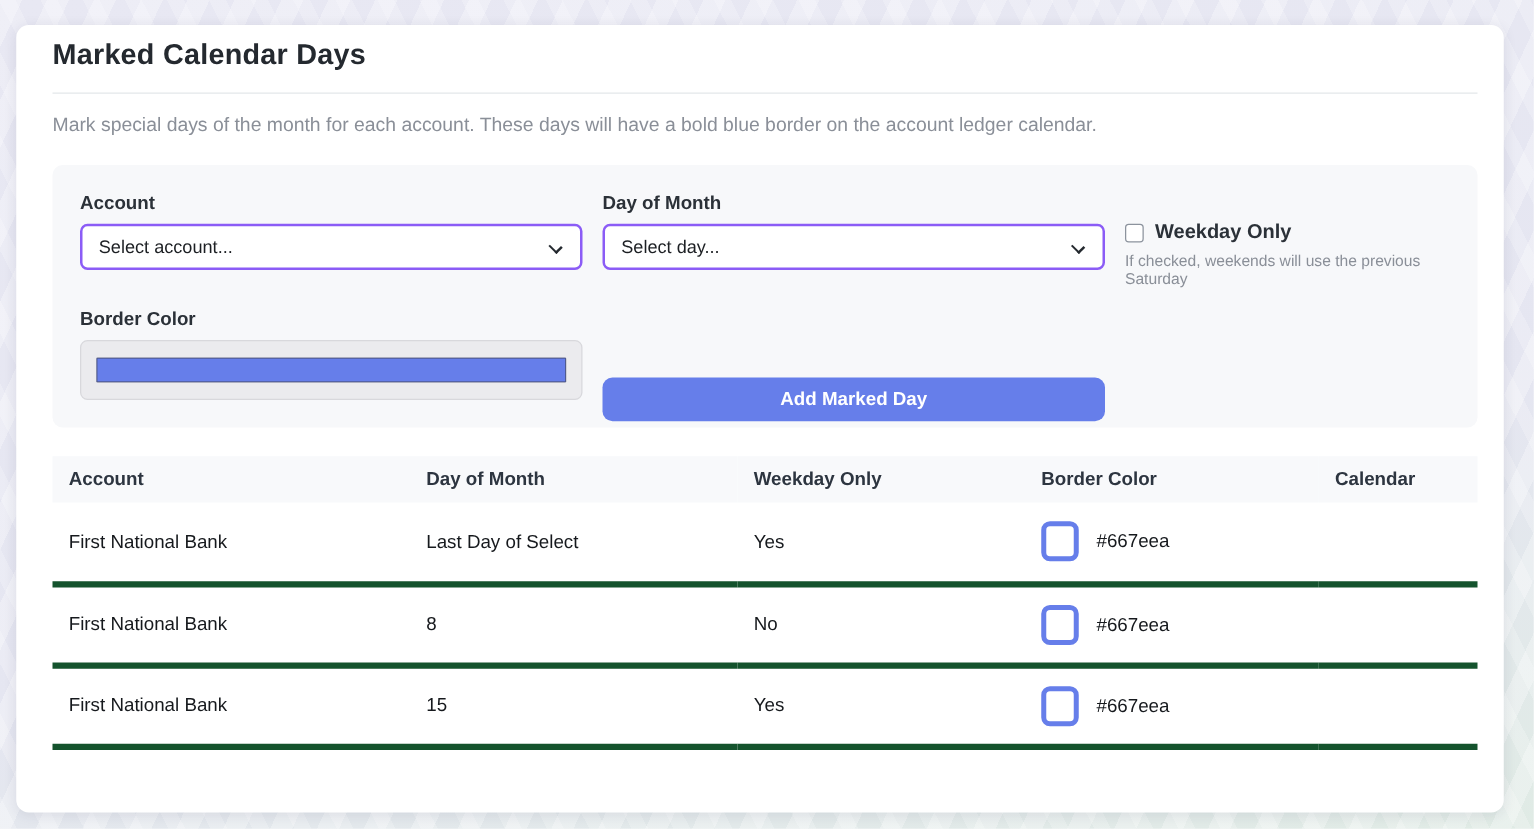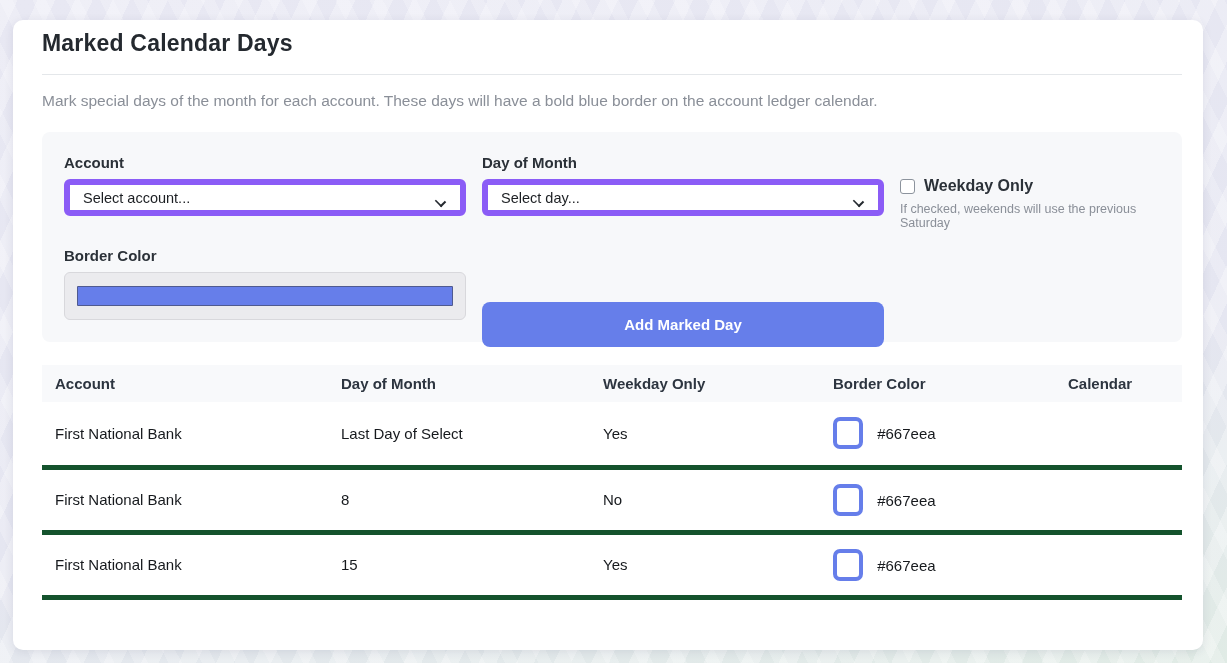--- a/index.html
+++ b/index.html
@@ -50,21 +50,21 @@
     font-weight: bold;
     color: #2b3138;
     margin-bottom: 8px;
   }
   .field { width: 402px; margin-right: 16px; }
   .select {
     position: relative;
     width: 402px;
     height: 37px;
     background: #ffffff;
-    border: 6px solid #8b5cf6;
+    border: 2px solid #8b5cf6;
     border-radius: 6px;
     display: flex;
     align-items: center;
     padding: 0 34px 0 13px;
     font-size: 14.5px;
     color: #1c1f23;
     cursor: pointer;
     text-align: center;
   }
   .chevron {
@@ -96,21 +96,21 @@
     border-radius: 6px;
     padding: 13px 12px;
     cursor: pointer;
   }
   .color-bar {
     width: 100%; height: 100%;
     border: 1px solid rgba(60,60,70,0.55);
     border-radius: 1px;
   }
   .submit-btn {
-    width: 402px; height: 45px;
+    width: 402px; height: 35px;
     margin-top: 55px;
     border: none;
     border-radius: 8px;
     color: #ffffff;
     font-family: "Liberation Sans", sans-serif;
     font-size: 15px;
     font-weight: bold;
     cursor: pointer;
   }
   .marked-table {

